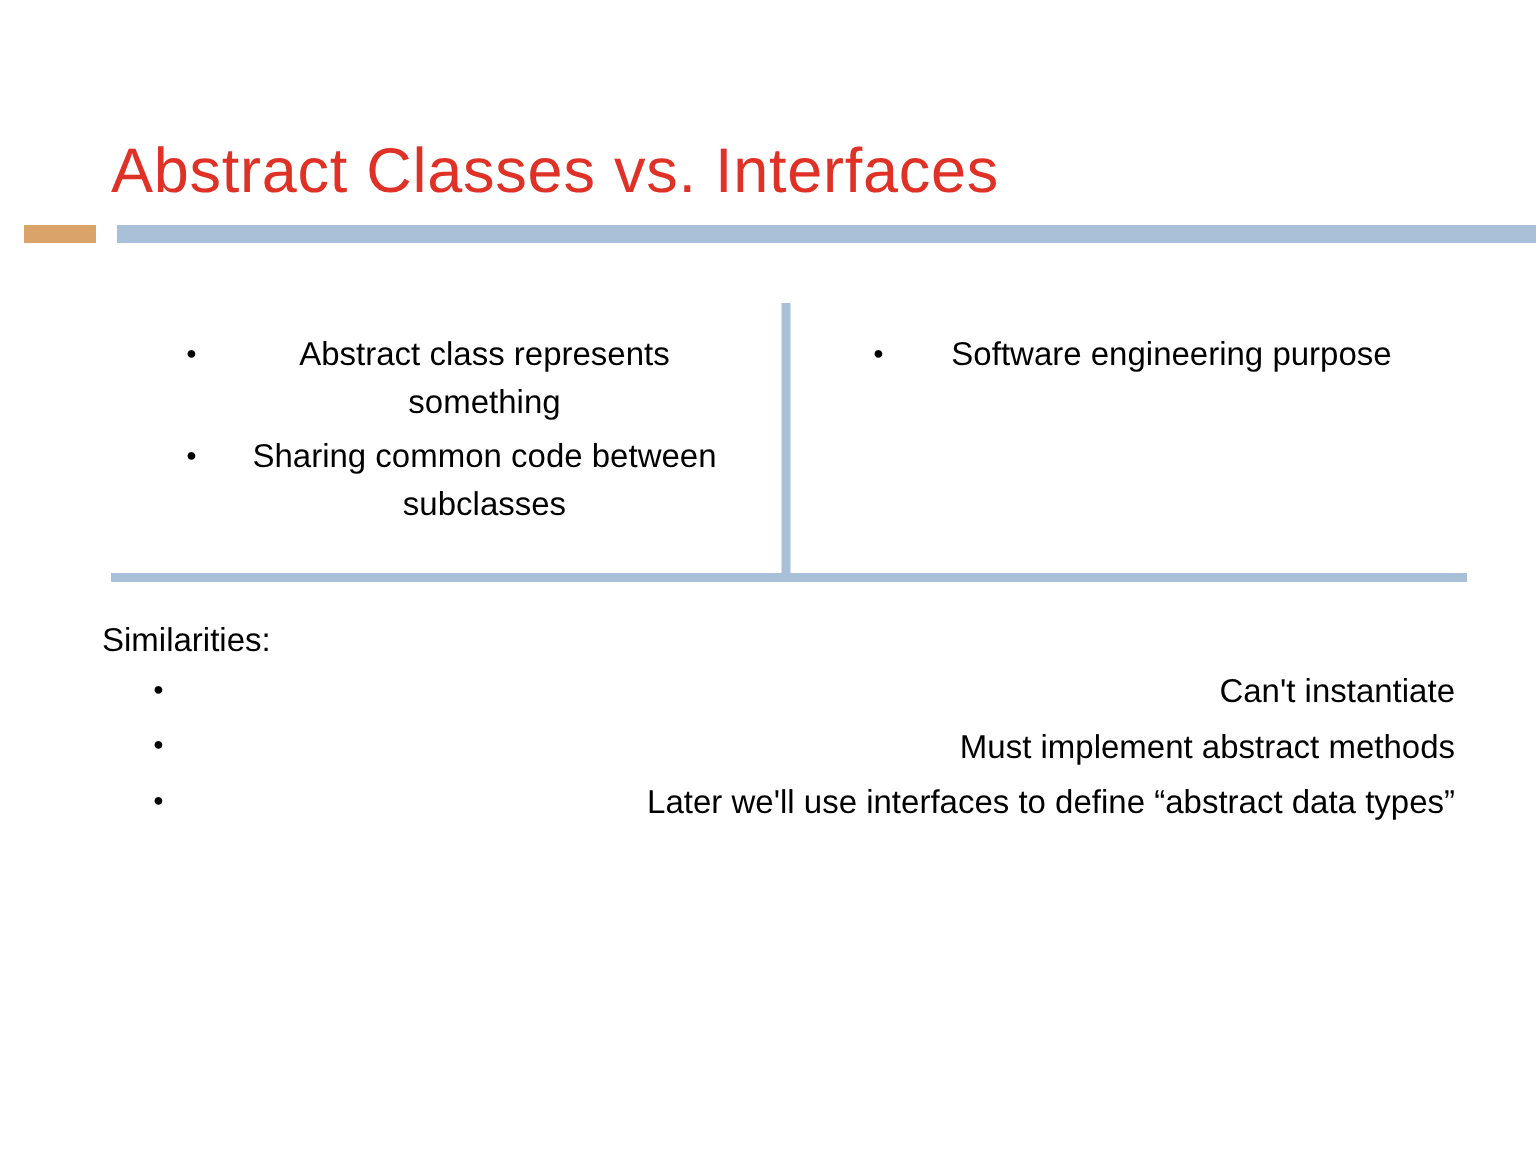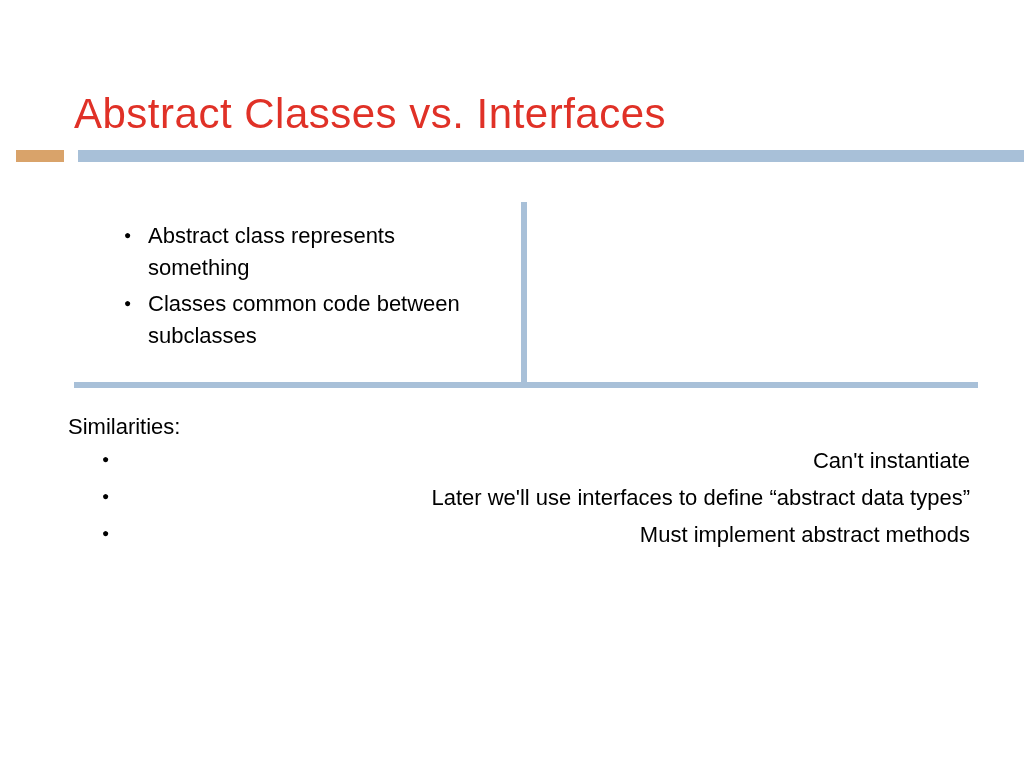--- a/index.html
+++ b/index.html
@@ -43,20 +43,21 @@
   .compare {
     position: absolute;
     top: 195px;
     left: 60px;
     right: 40px;
     display: flex;
   }
   .col {
     flex: 1;
     padding: 5px 20px 0 40px;
+    text-align: center;
   }
   .col ul { list-style: none; }
   .col li {
     position: relative;
     font-size: 22px;
     line-height: 1.45;
     padding-left: 24px;
     margin-bottom: 2px;
   }
   .col li::before {
@@ -133,32 +134,33 @@
 
 <div class="hrule-wrap">
   <div class="hrule-accent"></div>
   <div class="hrule-main"></div>
 </div>
 
 <div class="compare">
   <div class="col">
     <ul>
       <li>Abstract class represents something</li>
-      <li>Classes common code between subclasses</li>
+      <li>Sharing common code between subclasses</li>
     </ul>
   </div>
   <div class="col">
     <ul>
+      <li>Software engineering purpose</li>
     </ul>
   </div>
 </div>
 
 <div class="vdiv"></div>
 <div class="hbar"></div>
 
 <div class="similarities">
   <div class="sim-title">Similarities:</div>
   <ul class="sim-list">
     <li class="sim-item">Can't instantiate</li>
+    <li class="sim-item">Must implement abstract methods</li>
     <li class="sim-item">Later we'll use interfaces to define “abstract data types”</li>
-    <li class="sim-item">Must implement abstract methods</li>
   </ul>
 </div>
 
 </body></html>

